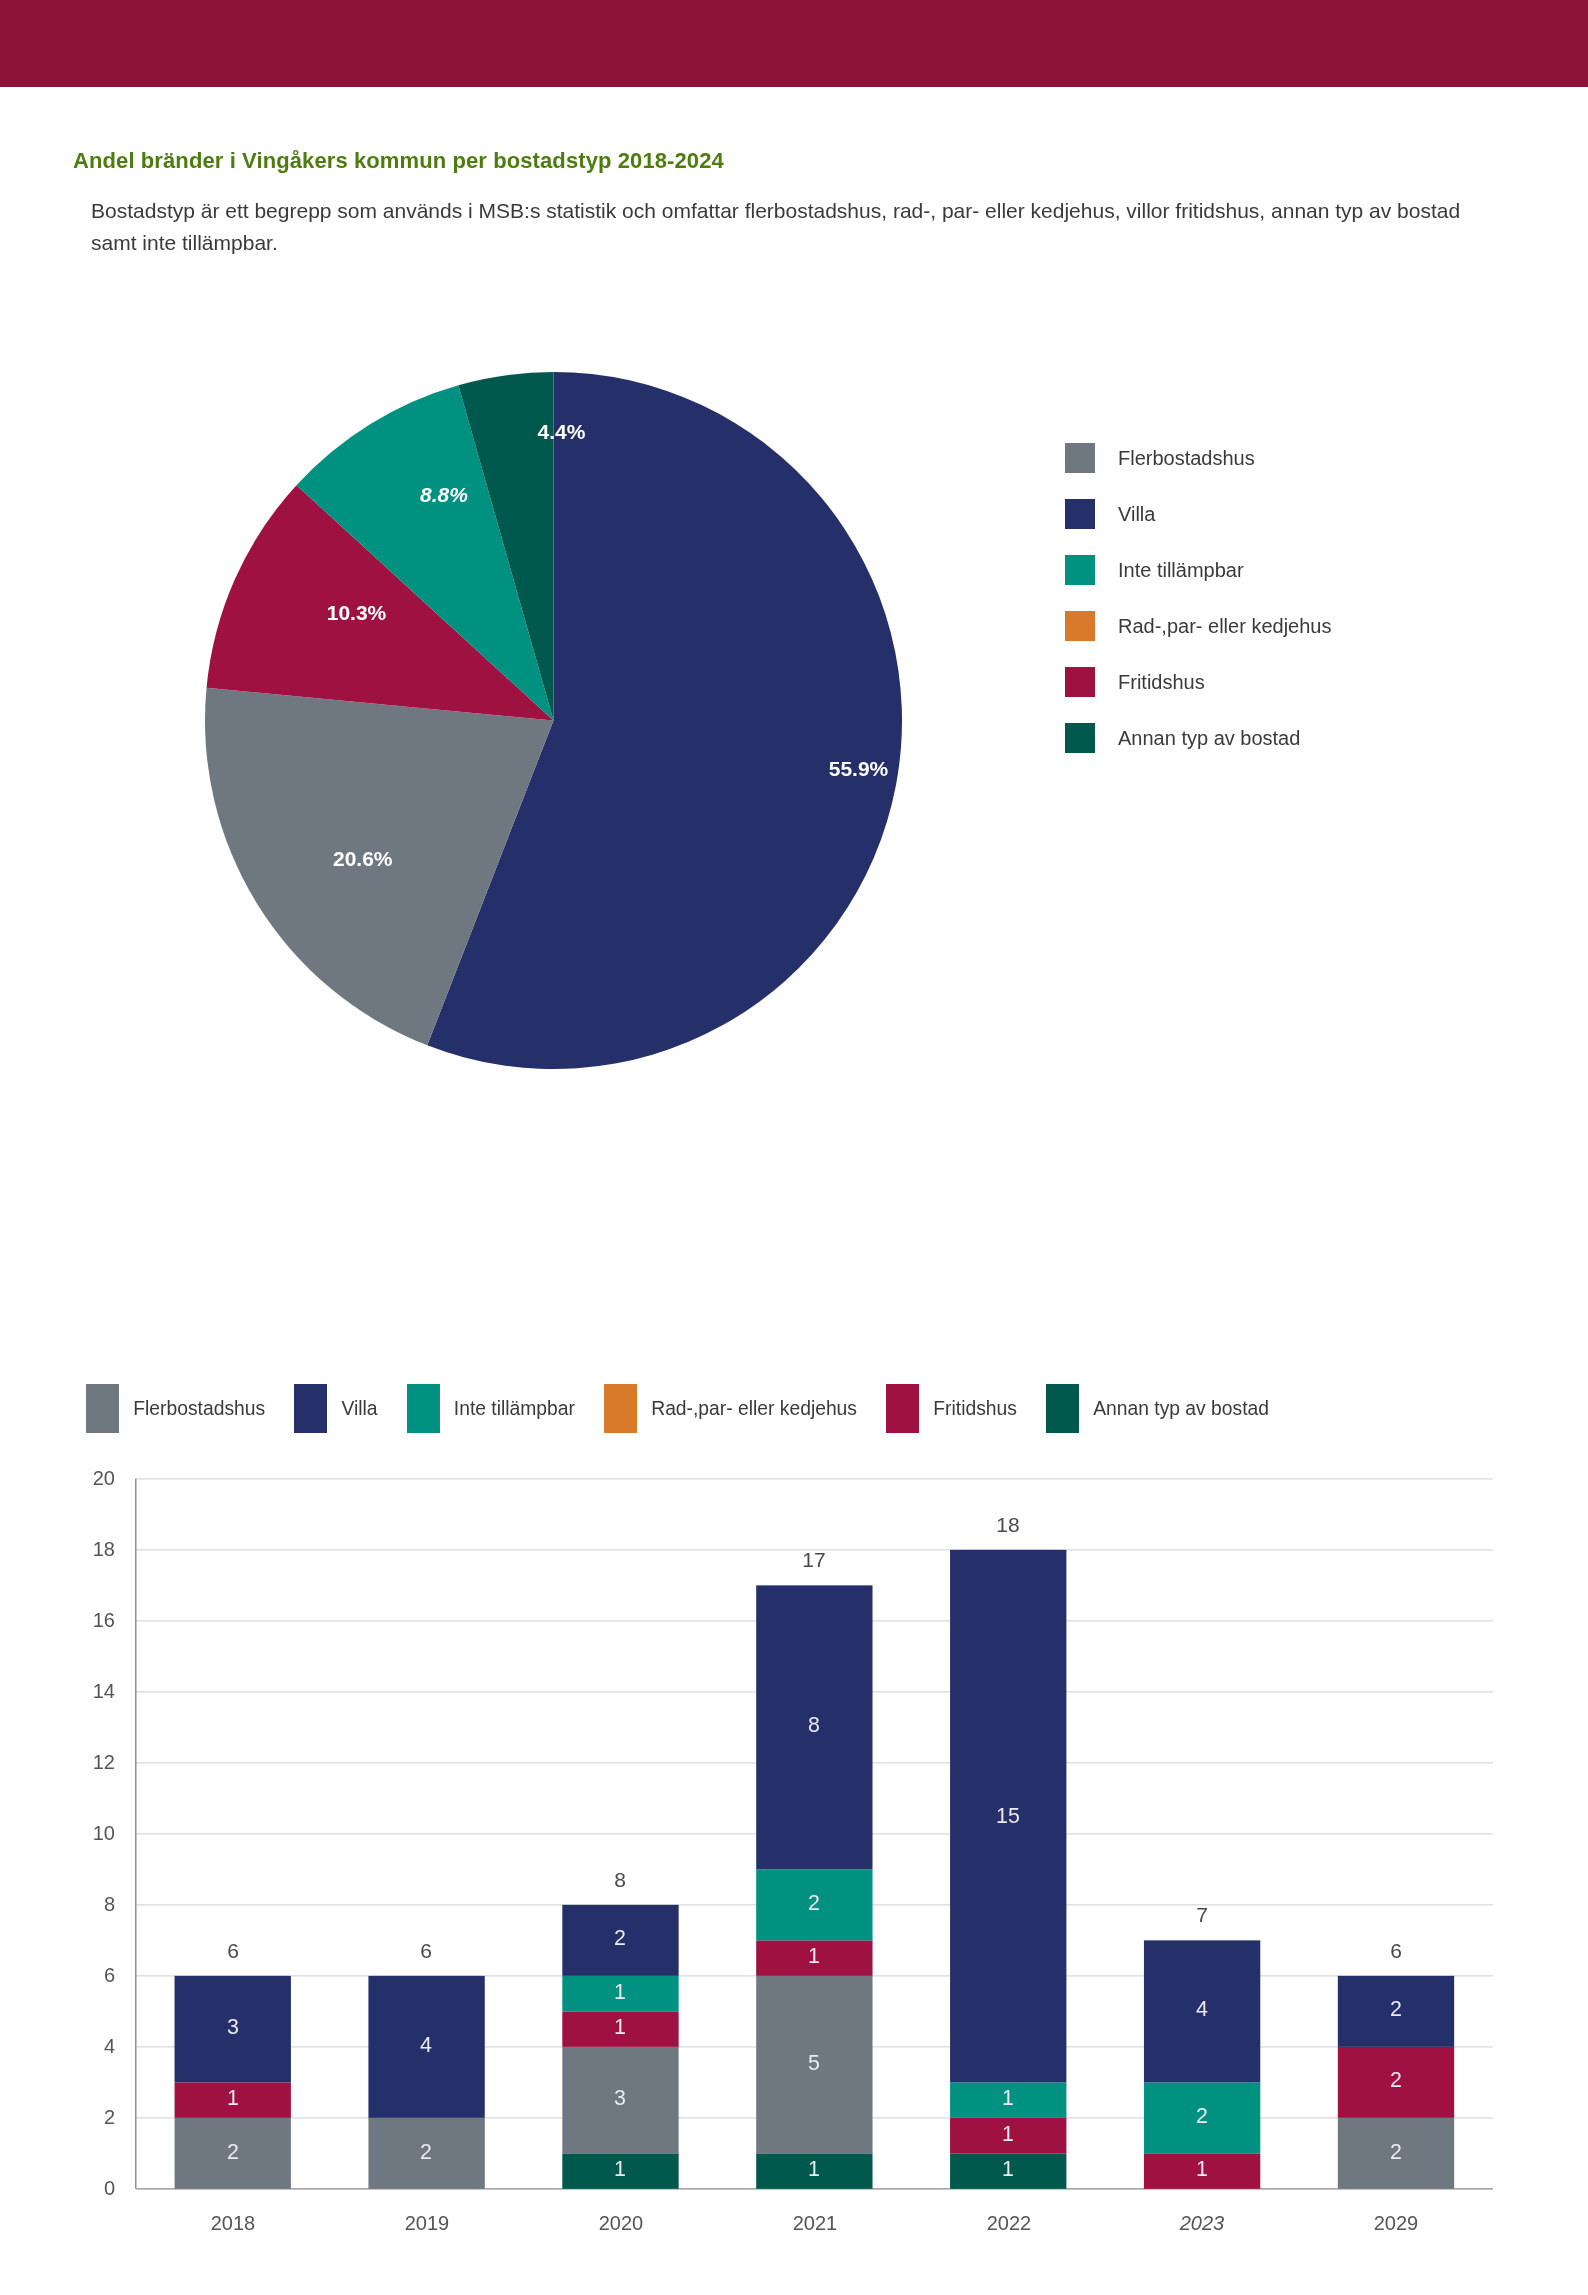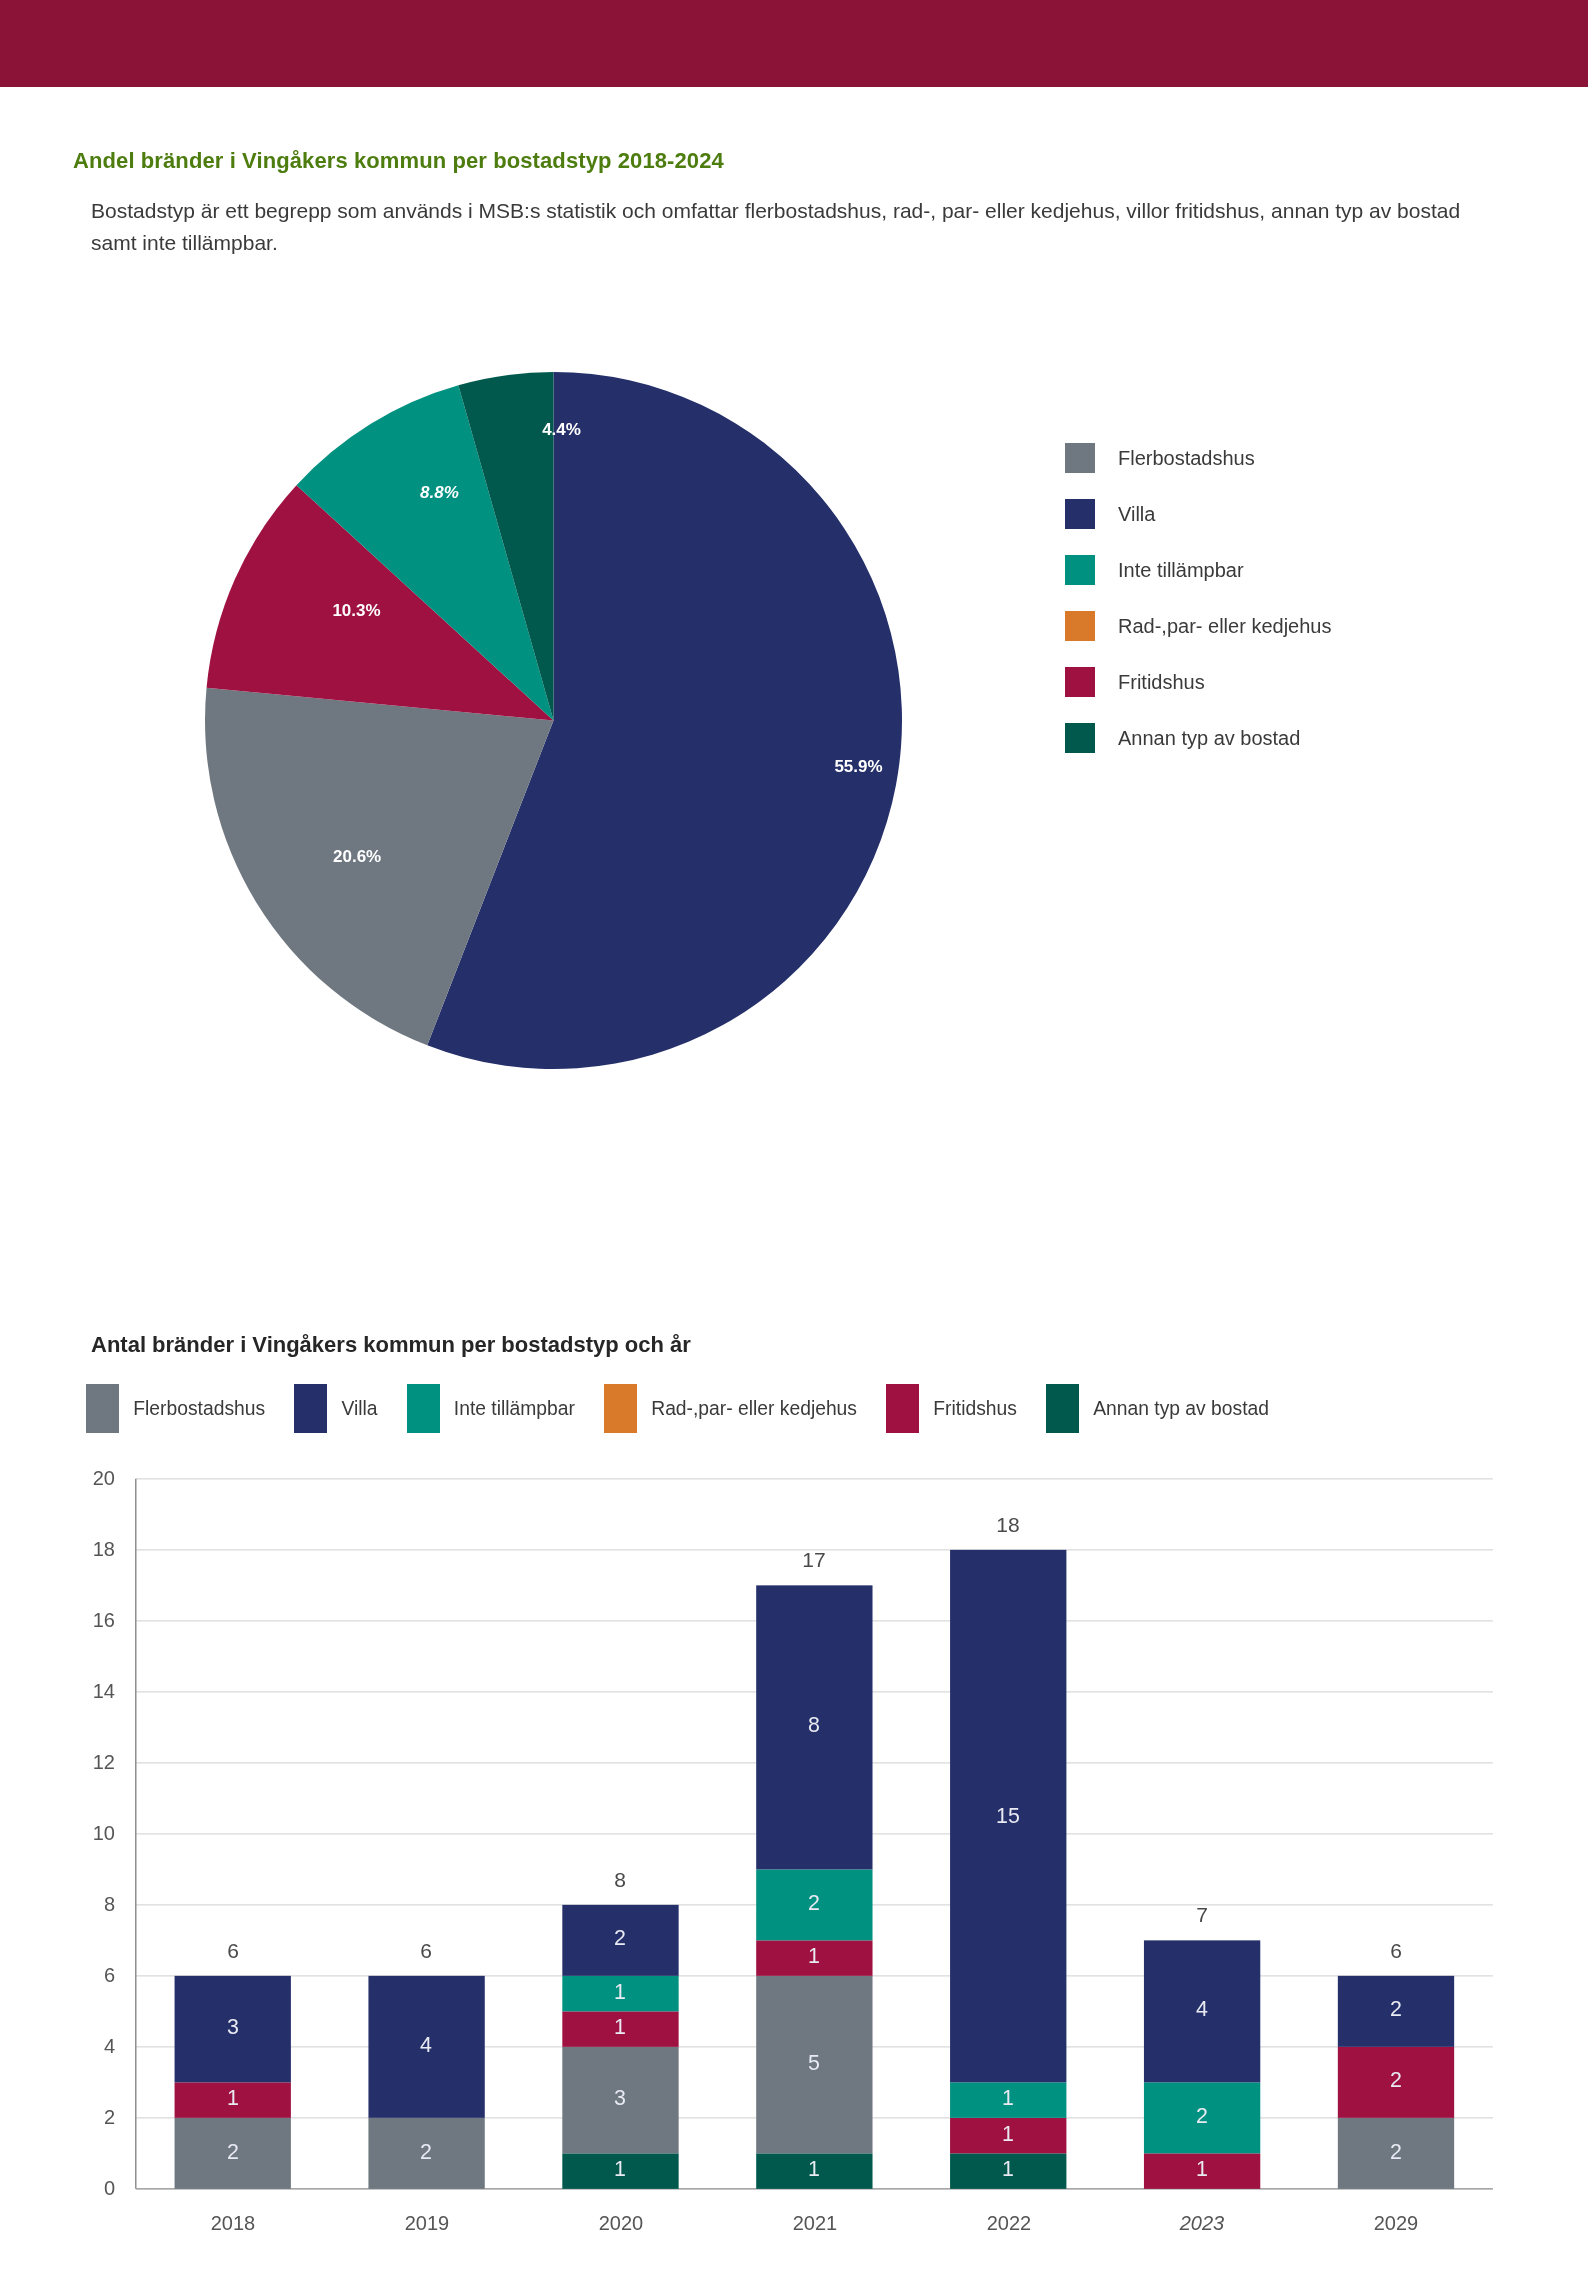--- a/index.html
+++ b/index.html
@@ -54,21 +54,21 @@
   .pie-wrap {
     position: absolute;
     left: 0; top: 236px;
     width: 1588px;
     height: 907px;
   }
   .pie-svg { position: absolute; left: 200px; top: 44px; }
   .pie-label {
     position: absolute;
     color: #ffffff;
-    font-size: 17px;
+    font-size: 21px;
     font-weight: 600;
     white-space: nowrap;
   }
 
   
   .pie-legend {
     position: absolute;
     left: 1065px;
     top: 107px;
   }
@@ -215,21 +215,20 @@
         <span class="pie-legend-tx">Fritidshus</span>
       </div>
       <div class="pie-legend-row">
         <span class="pie-legend-sw" style="background: rgb(0, 89, 76);"></span>
         <span class="pie-legend-tx">Annan typ av bostad</span>
       </div>
     </div>
   </div>
 
   <div class="bar-section">
-    <h2 class="bar-section-title">Antal bränder i Vingåkers kommun per bostadstyp och år</h2>
 
     <div class="bar-legend">
       <div class="bar-legend-item">
         <span class="bar-legend-sw" style="background: rgb(111, 120, 128);"></span>
         <span class="bar-legend-tx">Flerbostadshus</span>
       </div>
       <div class="bar-legend-item">
         <span class="bar-legend-sw" style="background: rgb(37, 48, 106);"></span>
         <span class="bar-legend-tx">Villa</span>
       </div>

